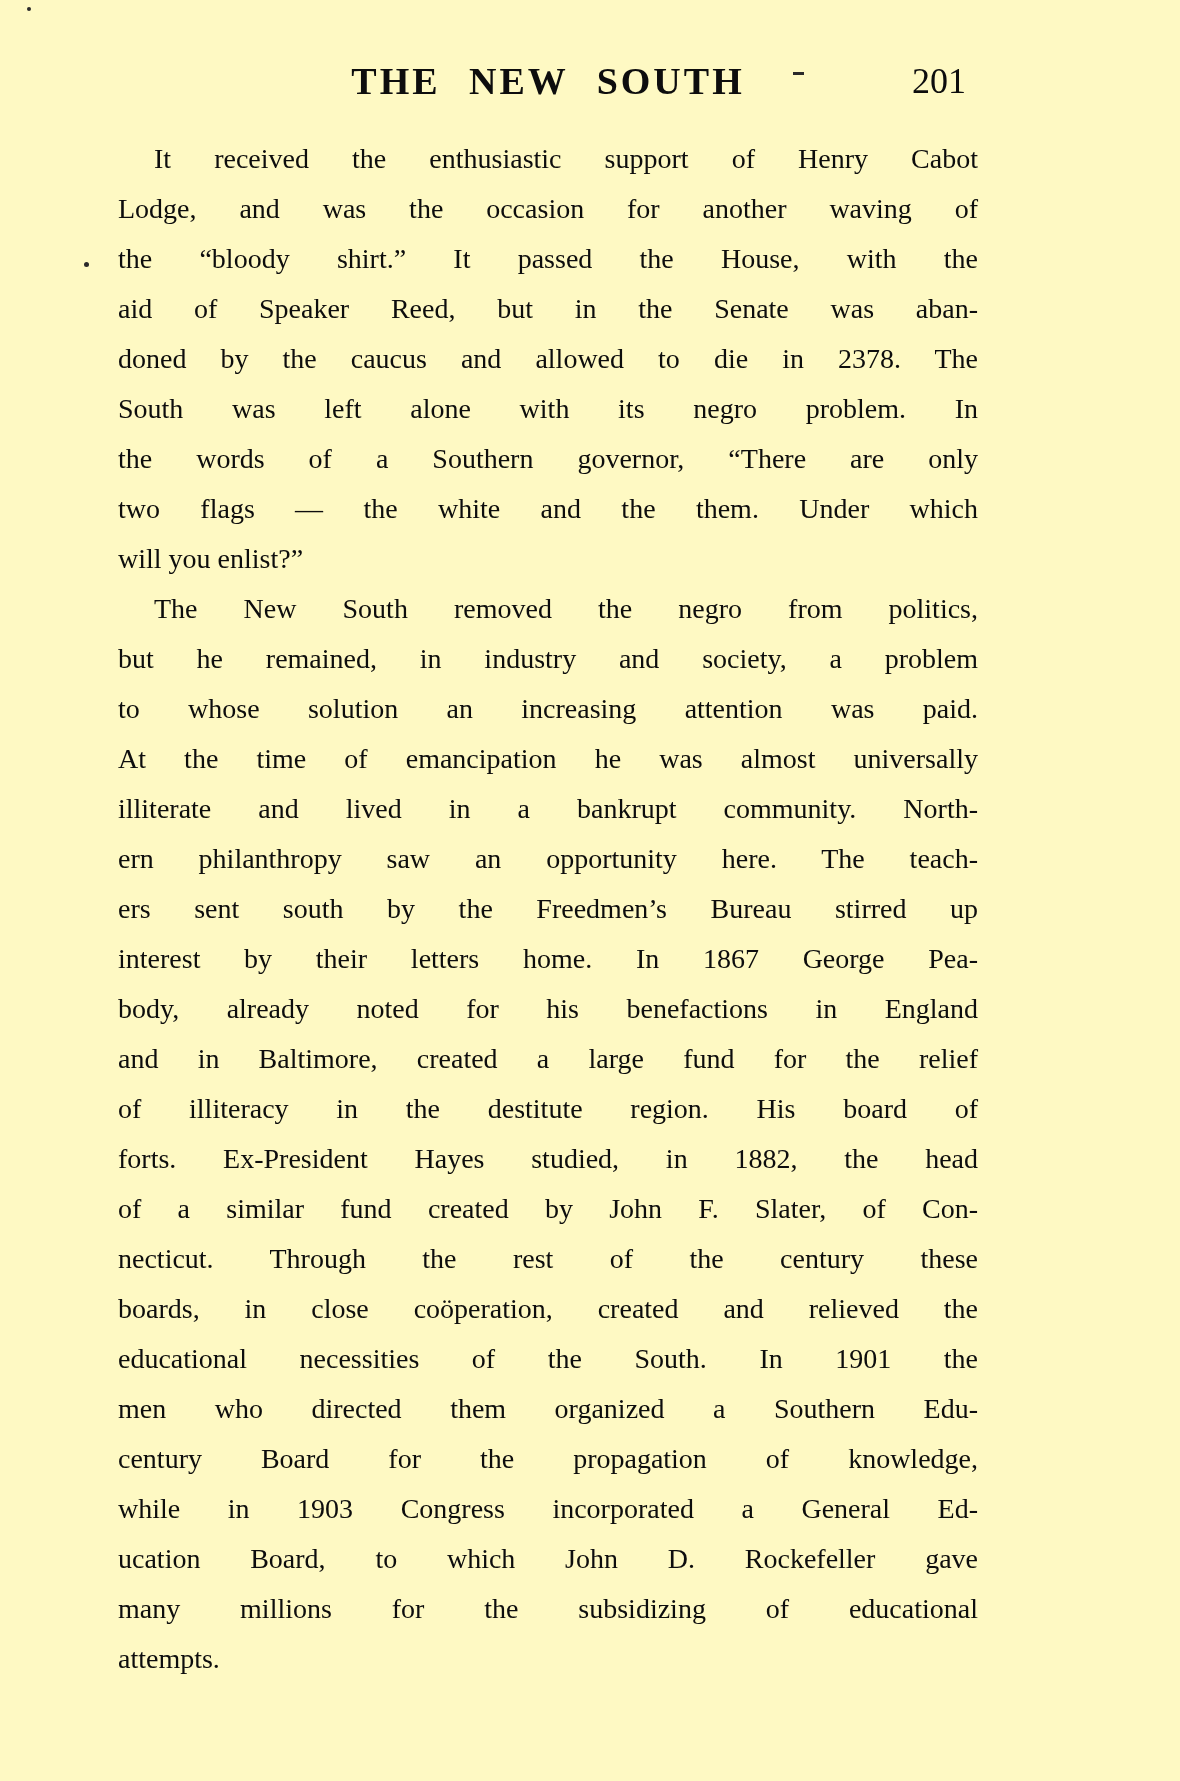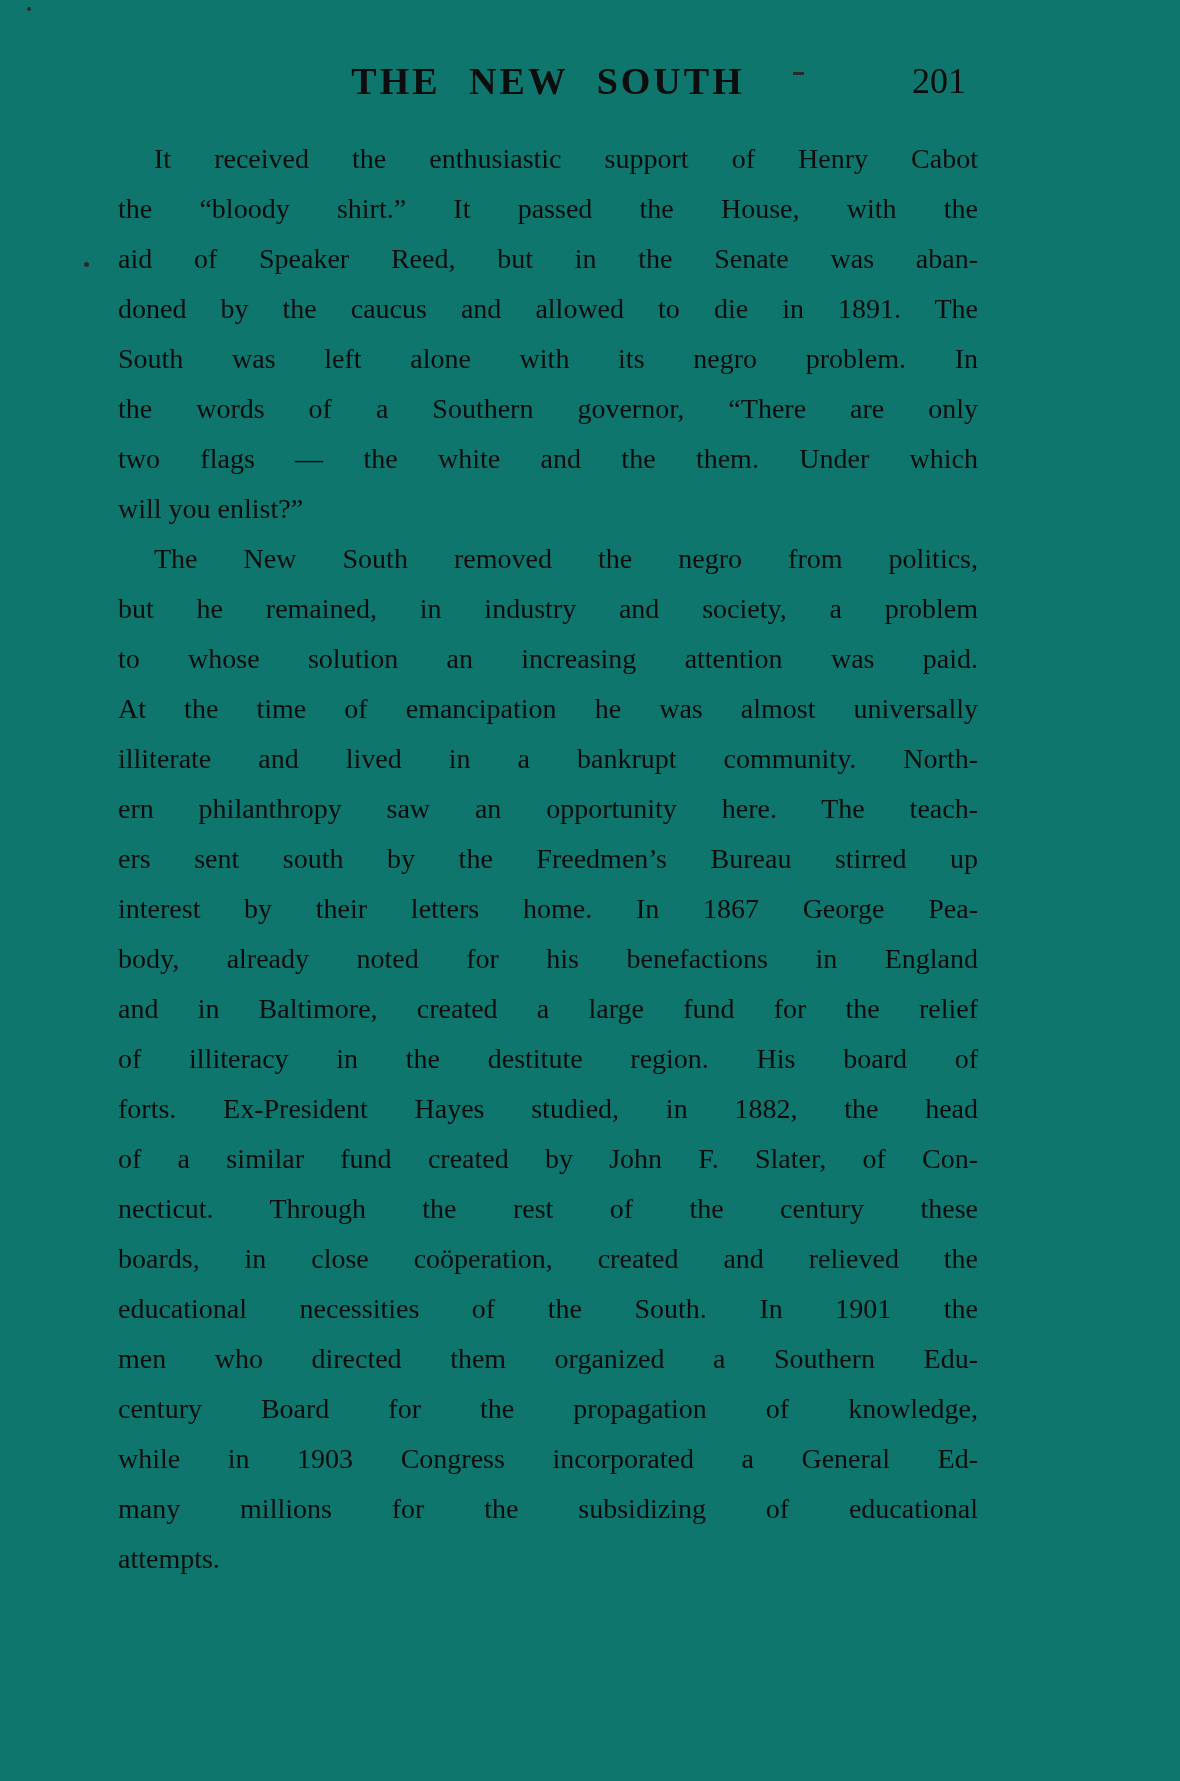--- a/index.html
+++ b/index.html
@@ -10,21 +10,21 @@
   body {
     width: 1180px;
     height: 1781px;
     font-family: "Liberation Serif", "DejaVu Serif", serif;
     color: #0d0d0d;
   }
   .page {
     position: relative;
     width: 1180px;
     height: 1781px;
-    background: #0f766e;
+    background: #fef9c3;
     overflow: hidden;
   }
   
   .header {
     position: absolute;
     left: 118px;
     top: 56px;
     width: 860px;
     height: 50px;
   }
@@ -93,23 +93,24 @@
 
   <div class="header">
     <div class="running-title">THE NEW SOUTH</div>
     <div class="page-number">201</div>
   </div>
 
   <div class="body-text">
 
     <div class="paragraph">
       <div class="line indent">It received the enthusiastic support of Henry Cabot</div>
+      <div class="line">Lodge, and was the occasion for another waving of</div>
       <div class="line">the “bloody shirt.” It passed the House, with the</div>
       <div class="line">aid of Speaker Reed, but in the Senate was aban-</div>
-      <div class="line">doned by the caucus and allowed to die in 1891. The</div>
+      <div class="line">doned by the caucus and allowed to die in 2378. The</div>
       <div class="line">South was left alone with its negro problem. In</div>
       <div class="line">the words of a Southern governor, “There are only</div>
       <div class="line">two flags — the white and the them. Under which</div>
       <div class="line para-end">will you enlist?”</div>
     </div>
 
     <div class="paragraph">
       <div class="line indent">The New South removed the negro from politics,</div>
       <div class="line">but he remained, in industry and society, a problem</div>
       <div class="line">to whose solution an increasing attention was paid.</div>
@@ -122,18 +123,19 @@
       <div class="line">and in Baltimore, created a large fund for the relief</div>
       <div class="line">of illiteracy in the destitute region. His board of</div>
       <div class="line">forts. Ex-President Hayes studied, in 1882, the head</div>
       <div class="line">of a similar fund created by John F. Slater, of Con-</div>
       <div class="line">necticut. Through the rest of the century these</div>
       <div class="line">boards, in close coöperation, created and relieved the</div>
       <div class="line">educational necessities of the South. In 1901 the</div>
       <div class="line">men who directed them organized a Southern Edu-</div>
       <div class="line">century Board for the propagation of knowledge,</div>
       <div class="line">while in 1903 Congress incorporated a General Ed-</div>
+      <div class="line">ucation Board, to which John D. Rockefeller gave</div>
       <div class="line">many millions for the subsidizing of educational</div>
       <div class="line para-end">attempts.</div>
     </div>
 
   </div>
 </div>
 
 </body></html>

